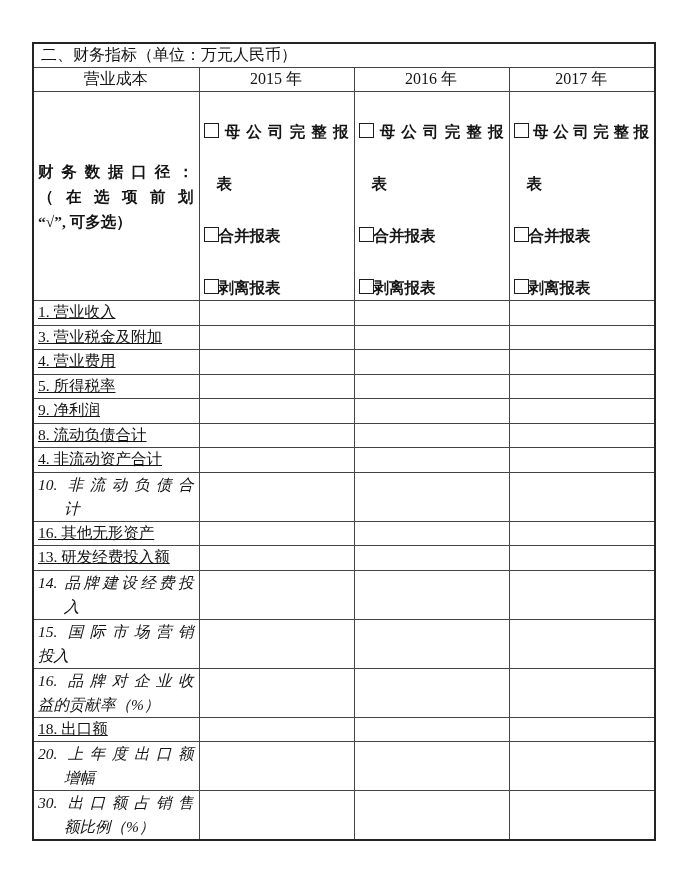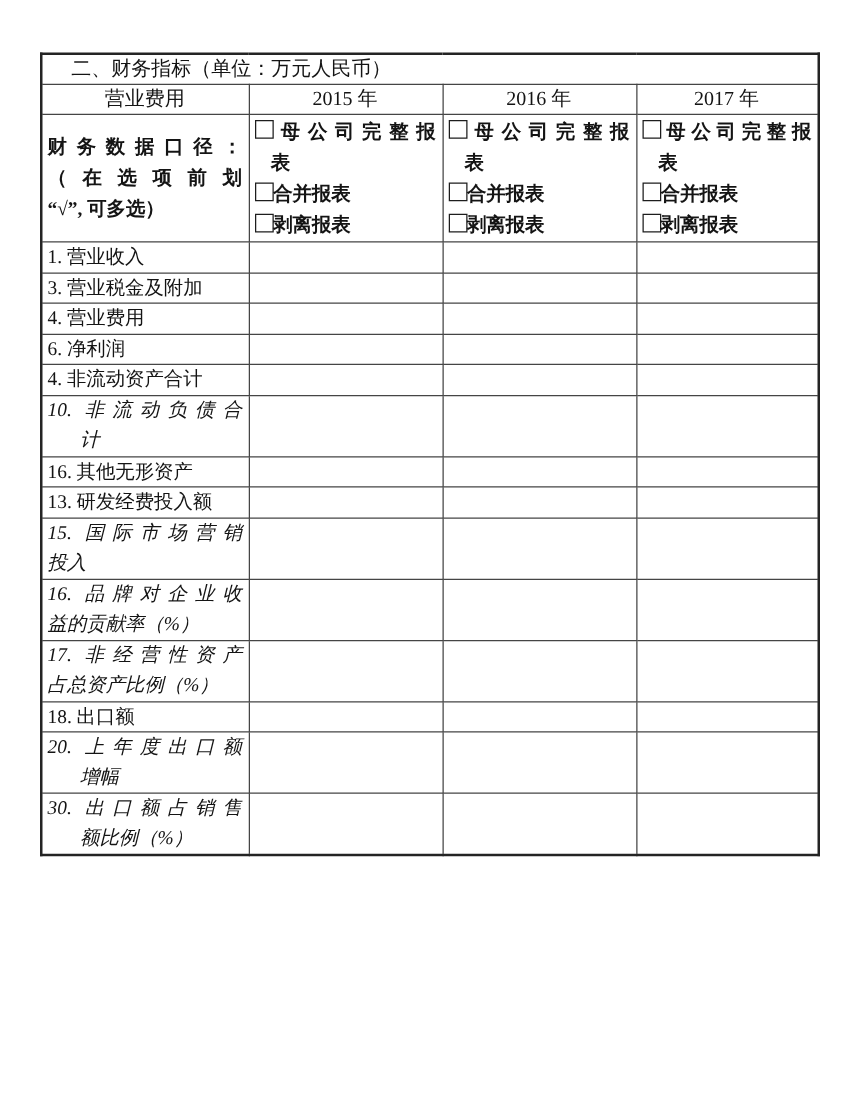--- a/index.html
+++ b/index.html
@@ -14,55 +14,55 @@
     border:2px solid #242424;
   }
   td{
     border:1px solid #454545;
     padding:0 5px 0 4px;
     font-size:15.5px;
     overflow:hidden;
     vertical-align:middle;
     background:#fff;
   }
-  tr.title-row td{height:23px;font-size:16px;padding-left:23px;}
+  tr.title-row td{height:23px;font-size:16px;padding-left:7px;}
   tr.head-row td{height:23px;text-align:center;font-size:16px;}
   tr.scope-row td{height:101px;font-weight:bold;vertical-align:middle;}
-  tr.r-single{height:24.5px;}
+  tr.r-single{height:24.5px;text-decoration:underline;}
   tr.r-double{height:49px;}
   .ln{line-height:25px;}
   .lbl-ln{line-height:24px;font-style:italic;}
   .just{text-align:justify;text-align-last:justify;}
   .ind{padding-left:26px;}
   .ind-sm{padding-left:13px;}
   .cb{
     display:inline-block;width:13px;height:13px;
     border:1.6px solid #1d1d1d;background:#fff;
     vertical-align:-1px;
   }
-  .opt-ln{line-height:25px;white-space:nowrap;}
+  .opt-ln{line-height:25px;white-space:nowrap;margin-top:27px;}
   .opt-ln.just{white-space:normal;}
 </style>
 </head>
 <body>
 
 <div class="page">
   <table class="form">
     <colgroup>
       <col style="width:166px">
       <col style="width:155px">
       <col style="width:155px">
       <col style="width:146px">
     </colgroup>
     <tbody id="tbody">
       <tr class="title-row">
         <td colspan="4">二、财务指标（单位：万元人民币）</td>
       </tr>
       <tr class="head-row">
-        <td>营业费用</td>
+        <td>营业成本</td>
         <td>2015 年</td>
         <td>2016 年</td>
         <td>2017 年</td>
       </tr>
       <tr class="scope-row" id="scope-row">
         <td id="scope-label-cell">
             <div class="ln just">财务数据口径：</div>
             <div class="ln just">（在选项前划</div>
             <div class="ln">“√”, 可多选）</div>
           </td>
@@ -97,21 +97,33 @@
           <td></td>
           <td></td>
         </tr>
         <tr class="r-single">
           <td>4. 营业费用</td>
           <td></td>
           <td></td>
           <td></td>
         </tr>
         <tr class="r-single">
-          <td>6. 净利润</td>
+          <td>5. 所得税率</td>
+          <td></td>
+          <td></td>
+          <td></td>
+        </tr>
+        <tr class="r-single">
+          <td>9. 净利润</td>
+          <td></td>
+          <td></td>
+          <td></td>
+        </tr>
+        <tr class="r-single">
+          <td>8. 流动负债合计</td>
           <td></td>
           <td></td>
           <td></td>
         </tr>
         <tr class="r-single">
           <td>4. 非流动资产合计</td>
           <td></td>
           <td></td>
           <td></td>
         </tr>
@@ -131,40 +143,40 @@
           <td></td>
         </tr>
         <tr class="r-single">
           <td>13. 研发经费投入额</td>
           <td></td>
           <td></td>
           <td></td>
         </tr>
         <tr class="r-double">
           <td>
+            <div class="lbl-ln just">14. 品牌建设经费投</div>
+            <div class="lbl-ln ind">入</div>
+          </td>
+          <td></td>
+          <td></td>
+          <td></td>
+        </tr>
+        <tr class="r-double">
+          <td>
             <div class="lbl-ln just">15. 国际市场营销</div>
             <div class="lbl-ln">投入</div>
           </td>
           <td></td>
           <td></td>
           <td></td>
         </tr>
         <tr class="r-double">
           <td>
             <div class="lbl-ln just">16. 品牌对企业收</div>
             <div class="lbl-ln">益的贡献率（%）</div>
-          </td>
-          <td></td>
-          <td></td>
-          <td></td>
-        </tr>
-        <tr class="r-double">
-          <td>
-            <div class="lbl-ln just">17. 非经营性资产</div>
-            <div class="lbl-ln">占总资产比例（%）</div>
           </td>
           <td></td>
           <td></td>
           <td></td>
         </tr>
         <tr class="r-single">
           <td>18. 出口额</td>
           <td></td>
           <td></td>
           <td></td>

